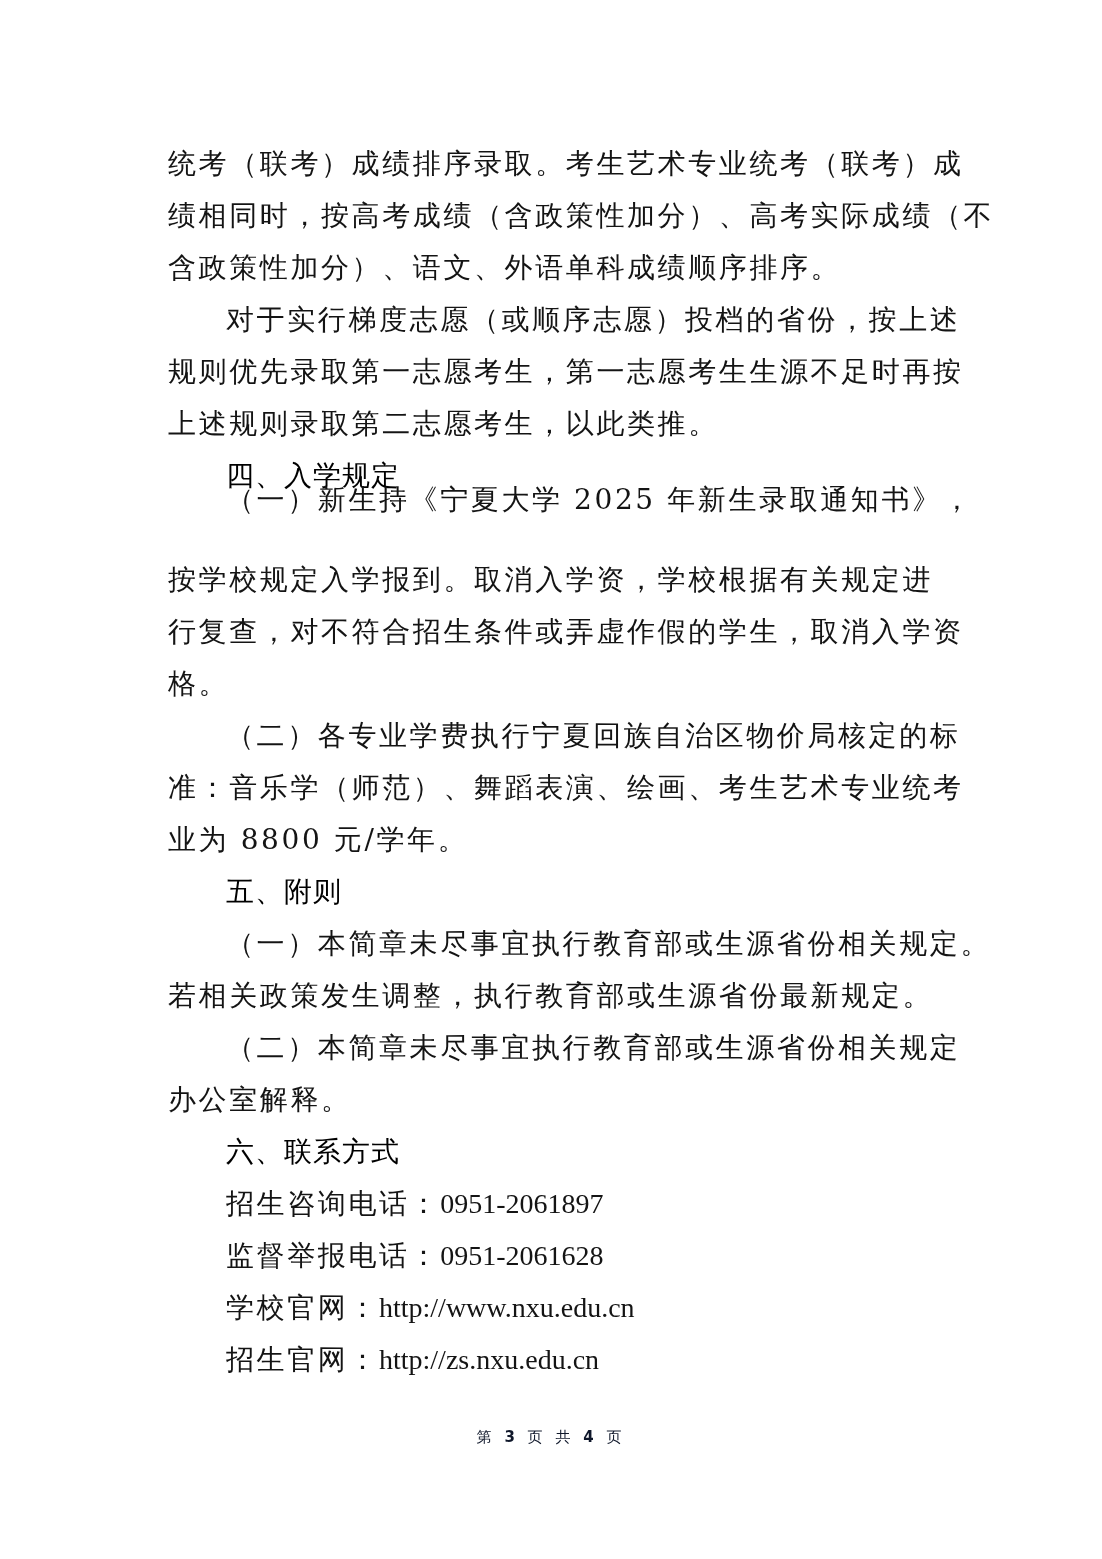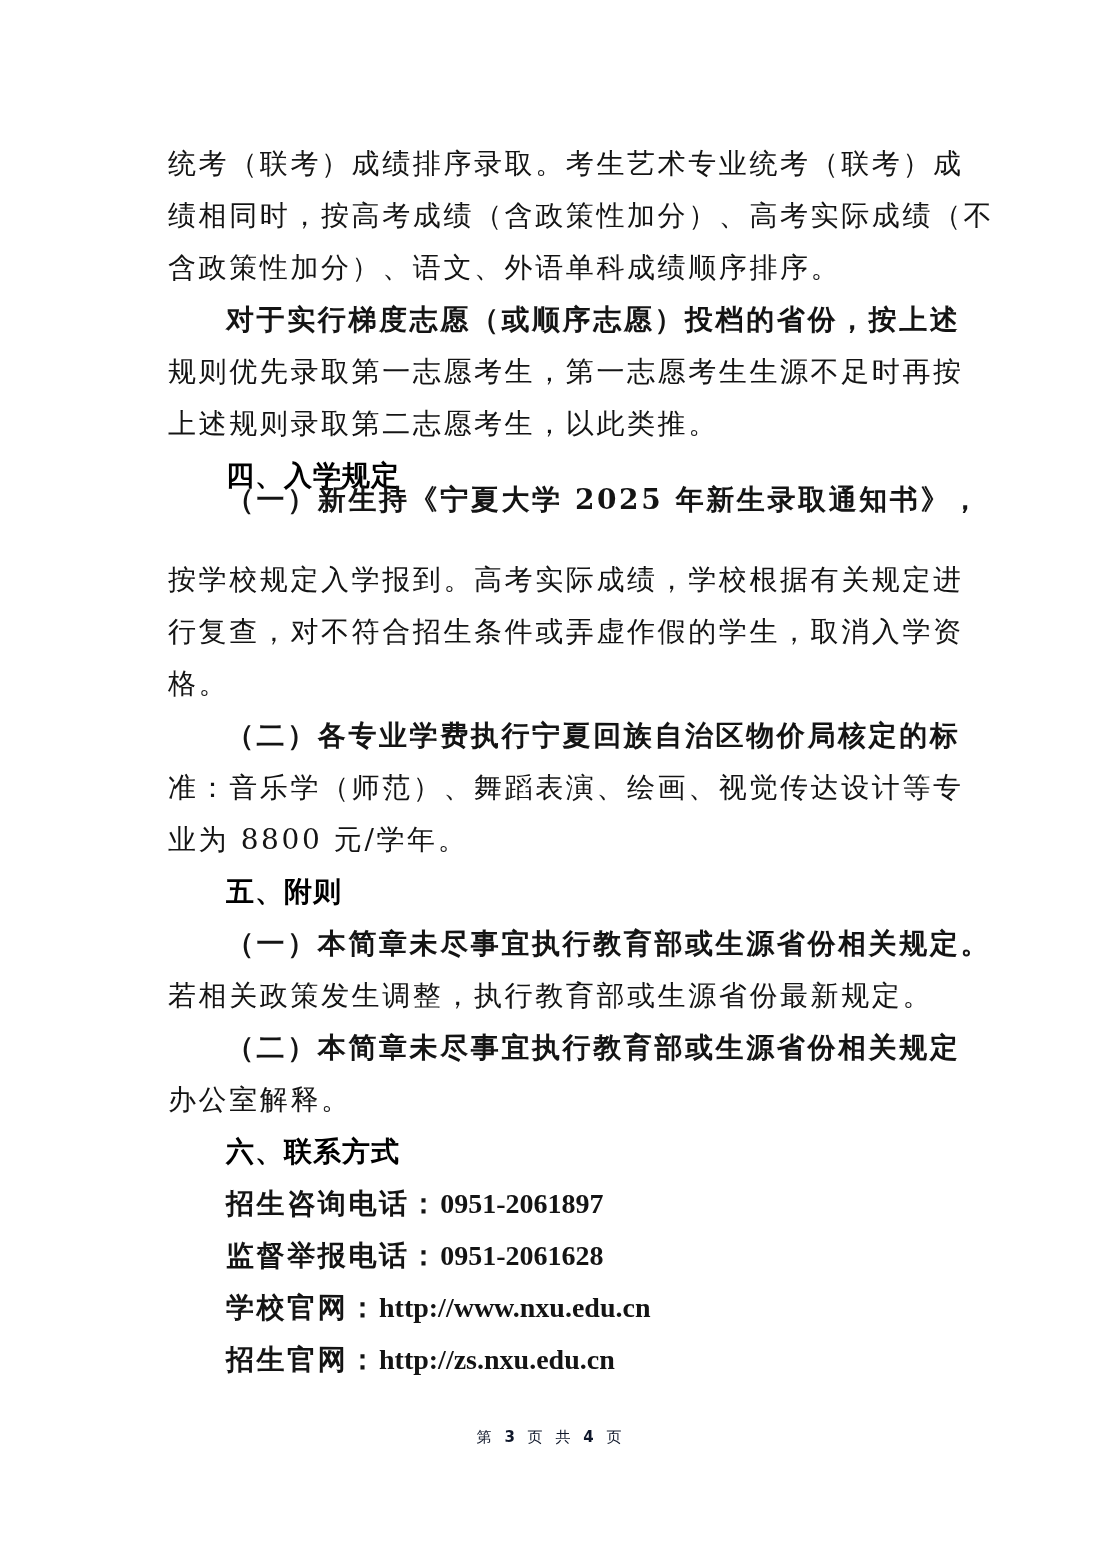--- a/index.html
+++ b/index.html
@@ -1,22 +1,22 @@
 <!DOCTYPE html>
 <html><head>
   <meta charset="utf-8">
   <style>
     html, body { margin: 0; padding: 0; background: #ffffff; }
     body { width: 1102px; height: 1559px; position: relative; overflow: hidden;
            font-family: "DejaVu Serif", "Liberation Serif", serif; color: #111; }
     .page { position: absolute; left: 0; top: 0; width: 1010px; height: 1559px; background: #fff; }
     .line { position: absolute; left: 168px; font-size: 28px; line-height: 36px;
             letter-spacing: 2.6px; white-space: nowrap; color: #141414; }
-    .indent { left: 226px; font-weight: bold; }
-    .heading { font-weight: bold; font-family: "DejaVu Sans", "Liberation Sans", sans-serif;
+    .indent { left: 226px; }
+    .heading { font-weight: normal; font-family: "DejaVu Sans", "Liberation Sans", sans-serif;
                letter-spacing: 1px; color: #000; }
     .latin { font-family: "Liberation Serif", serif; letter-spacing: 0; }
     .footer { position: absolute; top: 1428px; left: 0; width: 1102px; text-align: center;
               font-size: 15px; font-family: "DejaVu Sans", "Liberation Sans", sans-serif;
               letter-spacing: 4px; color: #0f172a; }
     .footer b { font-weight: bold; }
   </style>
 </head>
 <body>
 
@@ -25,26 +25,26 @@
   <div class="line" style="top:146px">统考（联考）成绩排序录取。考生艺术专业统考（联考）成</div>
   <div class="line" style="top:198px">绩相同时，按高考成绩（含政策性加分）、高考实际成绩（不</div>
   <div class="line" style="top:250px">含政策性加分）、语文、外语单科成绩顺序排序。</div>
 
   <div class="line indent" style="top:302px">对于实行梯度志愿（或顺序志愿）投档的省份，按上述</div>
   <div class="line" style="top:354px">规则优先录取第一志愿考生，第一志愿考生生源不足时再按</div>
   <div class="line" style="top:406px">上述规则录取第二志愿考生，以此类推。</div>
 
   <div class="line indent heading" style="top:458px">四、入学规定</div>
   <div class="line indent" style="top:482px">（一）新生持《宁夏大学 2025 年新生录取通知书》，</div>
-  <div class="line" style="top:562px">按学校规定入学报到。高考实际成绩，学校根据有关规定进</div>
+  <div class="line" style="top:562px">按学校规定入学报到。取消入学资，学校根据有关规定进</div>
   <div class="line" style="top:614px">行复查，对不符合招生条件或弄虚作假的学生，取消入学资</div>
   <div class="line" style="top:666px">格。</div>
 
   <div class="line indent" style="top:718px">（二）各专业学费执行宁夏回族自治区物价局核定的标</div>
-  <div class="line" style="top:770px">准：音乐学（师范）、舞蹈表演、绘画、视觉传达设计等专</div>
+  <div class="line" style="top:770px">准：音乐学（师范）、舞蹈表演、绘画、考生艺术专业统考</div>
   <div class="line" style="top:822px">业为 8800 元/学年。</div>
 
   <div class="line indent heading" style="top:874px">五、附则</div>
   <div class="line indent" style="top:926px">（一）本简章未尽事宜执行教育部或生源省份相关规定。</div>
   <div class="line" style="top:978px">若相关政策发生调整，执行教育部或生源省份最新规定。</div>
   <div class="line indent" style="top:1030px">（二）本简章未尽事宜执行教育部或生源省份相关规定</div>
   <div class="line" style="top:1082px">办公室解释。</div>
 
   <div class="line indent heading" style="top:1134px">六、联系方式</div>
 

